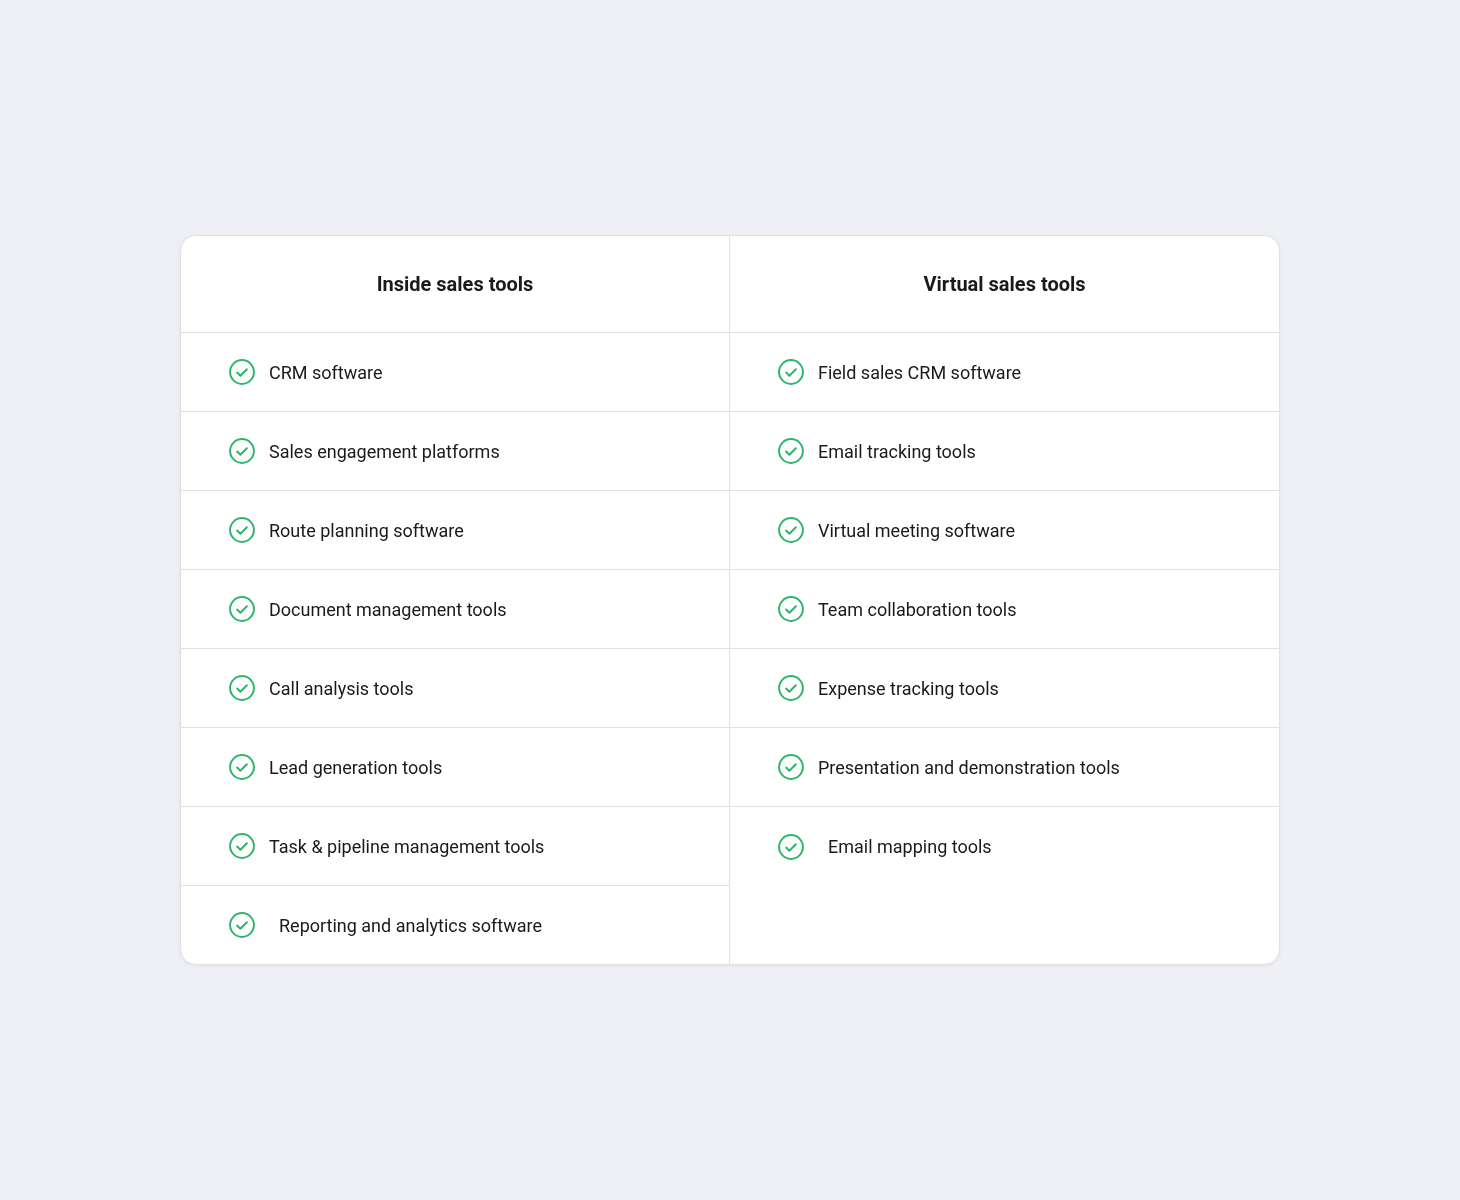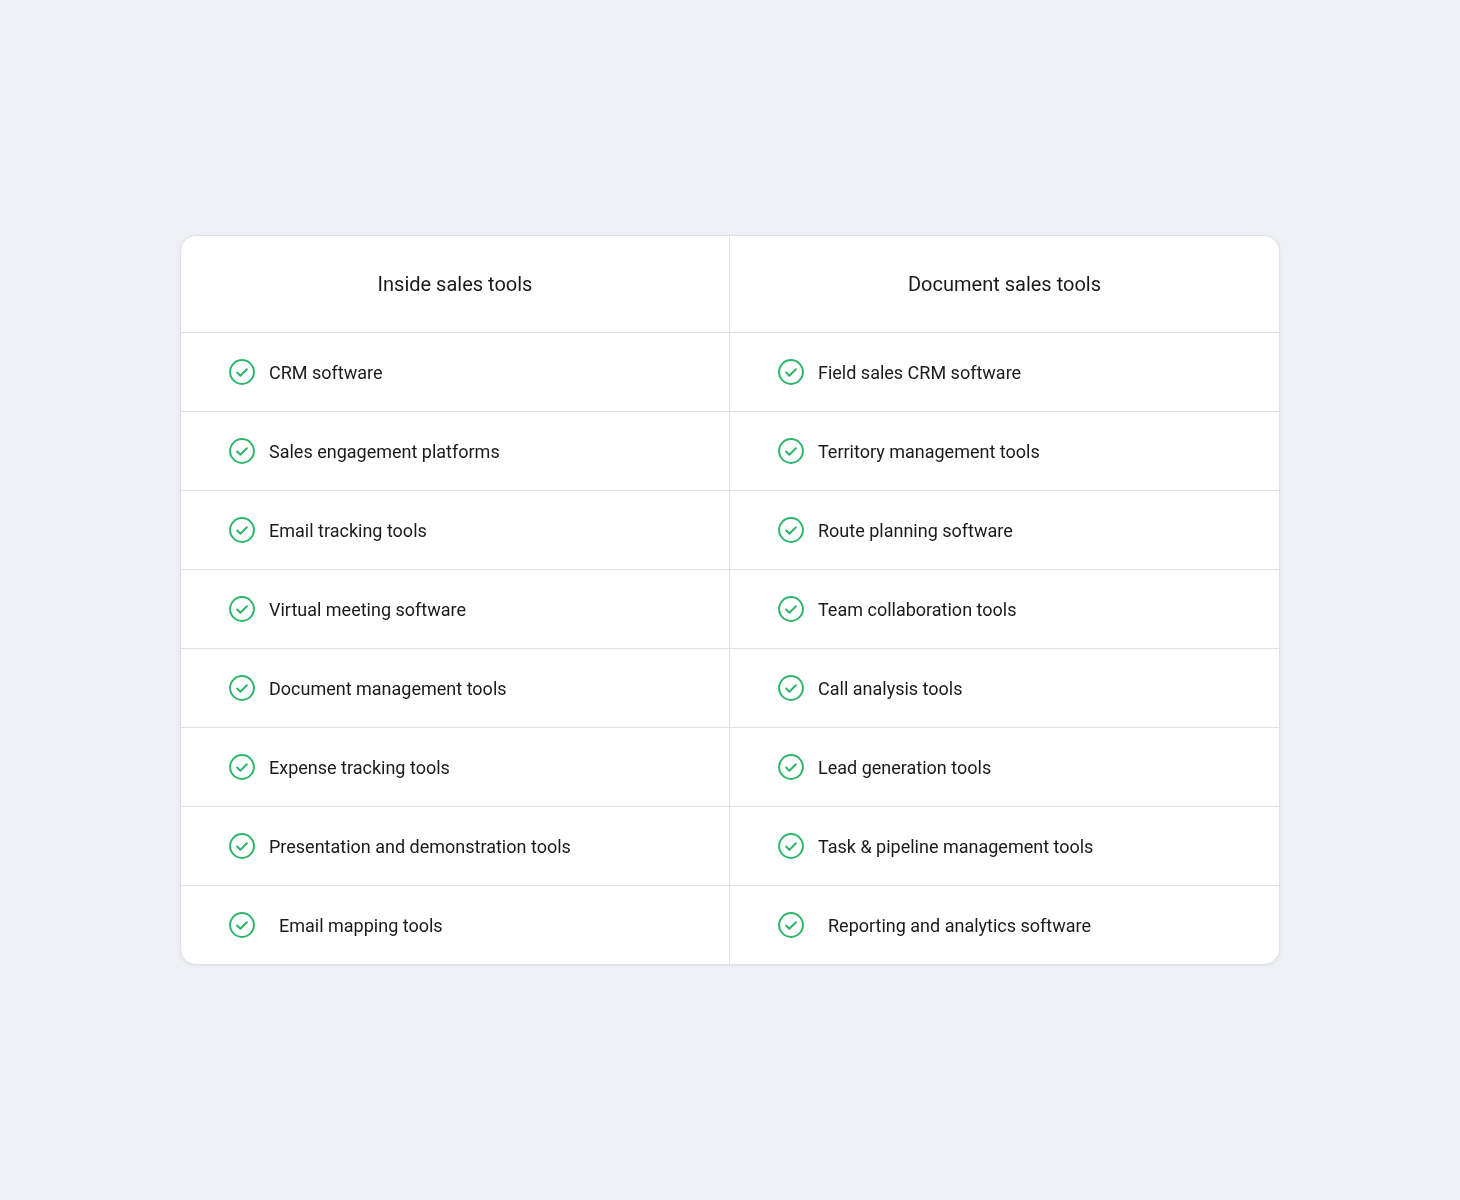--- a/index.html
+++ b/index.html
@@ -30,21 +30,21 @@
 
     .table-grid {
       display: grid;
       grid-template-columns: 1fr 1fr;
     }
 
     .header-cell {
       padding: 36px 48px 36px 48px;
       text-align: center;
       font-size: 20px;
-      font-weight: 400;
+      font-weight: 700;
       color: #1a1a1a;
       border-bottom: 1px solid #e0e0e0;
     }
 
     .header-cell:first-child {
       border-right: 1px solid #e0e0e0;
     }
 
     .data-cell {
       padding: 26px 48px;
@@ -76,21 +76,21 @@
 </head>
 <body>
 
 <div class="table-container">
   <div class="table-grid">
 
     <div class="header-cell">
       <span>Inside sales tools</span>
     </div>
     <div class="header-cell">
-      <span>Document sales tools</span>
+      <span>Virtual sales tools</span>
     </div>
 
   <div class="data-cell">
         <svg viewBox="0 0 24 24" fill="none" class="check-icon">
           <circle cx="12" cy="12" r="11" stroke="#2db56a" stroke-width="1.8" fill="none"></circle>
           <path d="M7.5 12.5l3 3 6-6" stroke="#2db56a" stroke-width="1.8" stroke-linecap="round" stroke-linejoin="round"></path>
         </svg>
         <span>CRM software</span>
       </div>
       <div class="data-cell">
@@ -105,27 +105,20 @@
           <circle cx="12" cy="12" r="11" stroke="#2db56a" stroke-width="1.8" fill="none"></circle>
           <path d="M7.5 12.5l3 3 6-6" stroke="#2db56a" stroke-width="1.8" stroke-linecap="round" stroke-linejoin="round"></path>
         </svg>
         <span>Sales engagement platforms</span>
       </div>
       <div class="data-cell">
         <svg viewBox="0 0 24 24" fill="none" class="check-icon">
           <circle cx="12" cy="12" r="11" stroke="#2db56a" stroke-width="1.8" fill="none"></circle>
           <path d="M7.5 12.5l3 3 6-6" stroke="#2db56a" stroke-width="1.8" stroke-linecap="round" stroke-linejoin="round"></path>
         </svg>
-        <span>Territory management tools</span>
-      </div>
-      <div class="data-cell">
-        <svg viewBox="0 0 24 24" fill="none" class="check-icon">
-          <circle cx="12" cy="12" r="11" stroke="#2db56a" stroke-width="1.8" fill="none"></circle>
-          <path d="M7.5 12.5l3 3 6-6" stroke="#2db56a" stroke-width="1.8" stroke-linecap="round" stroke-linejoin="round"></path>
-        </svg>
         <span>Email tracking tools</span>
       </div>
       <div class="data-cell">
         <svg viewBox="0 0 24 24" fill="none" class="check-icon">
           <circle cx="12" cy="12" r="11" stroke="#2db56a" stroke-width="1.8" fill="none"></circle>
           <path d="M7.5 12.5l3 3 6-6" stroke="#2db56a" stroke-width="1.8" stroke-linecap="round" stroke-linejoin="round"></path>
         </svg>
         <span>Route planning software</span>
       </div>
       <div class="data-cell">
@@ -133,28 +126,28 @@
           <circle cx="12" cy="12" r="11" stroke="#2db56a" stroke-width="1.8" fill="none"></circle>
           <path d="M7.5 12.5l3 3 6-6" stroke="#2db56a" stroke-width="1.8" stroke-linecap="round" stroke-linejoin="round"></path>
         </svg>
         <span>Virtual meeting software</span>
       </div>
       <div class="data-cell">
         <svg viewBox="0 0 24 24" fill="none" class="check-icon">
           <circle cx="12" cy="12" r="11" stroke="#2db56a" stroke-width="1.8" fill="none"></circle>
           <path d="M7.5 12.5l3 3 6-6" stroke="#2db56a" stroke-width="1.8" stroke-linecap="round" stroke-linejoin="round"></path>
         </svg>
-        <span>Team collaboration tools</span>
+        <span>Document management tools</span>
       </div>
       <div class="data-cell">
         <svg viewBox="0 0 24 24" fill="none" class="check-icon">
           <circle cx="12" cy="12" r="11" stroke="#2db56a" stroke-width="1.8" fill="none"></circle>
           <path d="M7.5 12.5l3 3 6-6" stroke="#2db56a" stroke-width="1.8" stroke-linecap="round" stroke-linejoin="round"></path>
         </svg>
-        <span>Document management tools</span>
+        <span>Team collaboration tools</span>
       </div>
       <div class="data-cell">
         <svg viewBox="0 0 24 24" fill="none" class="check-icon">
           <circle cx="12" cy="12" r="11" stroke="#2db56a" stroke-width="1.8" fill="none"></circle>
           <path d="M7.5 12.5l3 3 6-6" stroke="#2db56a" stroke-width="1.8" stroke-linecap="round" stroke-linejoin="round"></path>
         </svg>
         <span>Call analysis tools</span>
       </div>
       <div class="data-cell">
         <svg viewBox="0 0 24 24" fill="none" class="check-icon">

